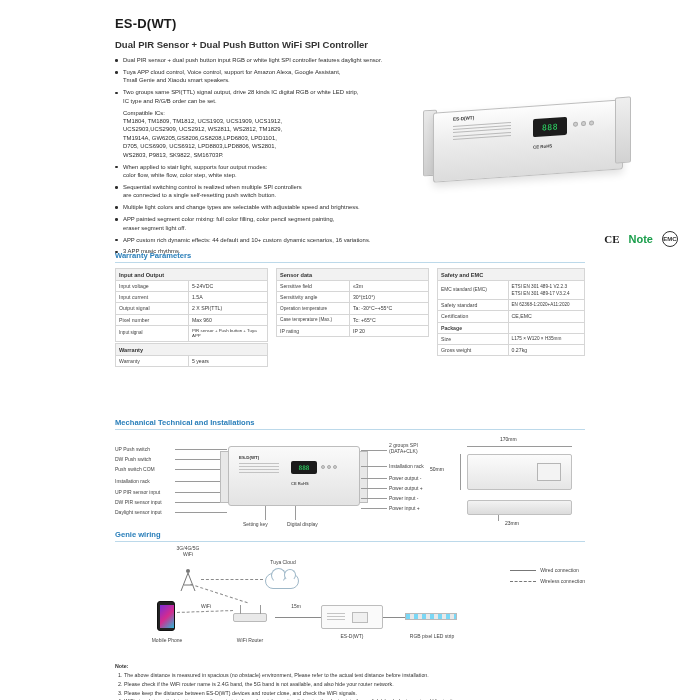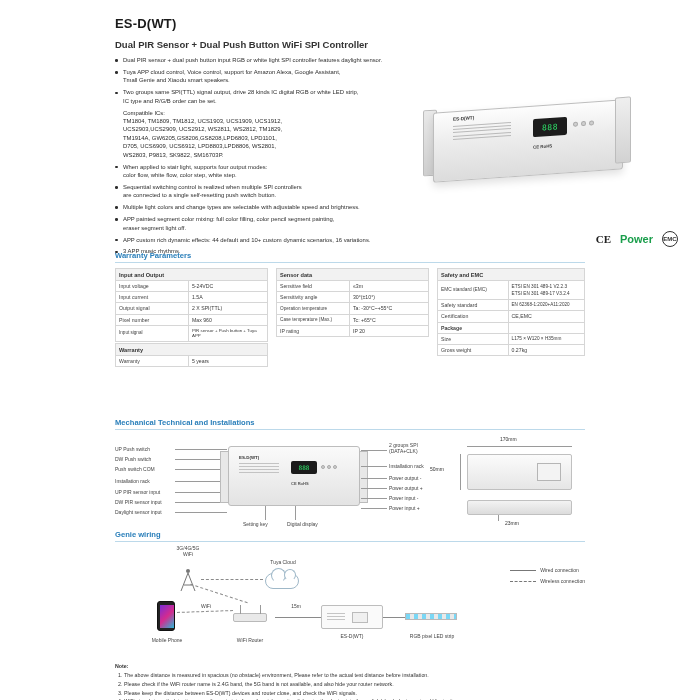--- a/index.html
+++ b/index.html
@@ -334,21 +334,21 @@
       <tr>
             <td class="k">Gross weight</td>
             <td>0.27kg</td>
           </tr>
     </tbody>
       </table>
   </div>
 
   <div class="certs">
     <span class="ce">CE</span>
-    <span class="rohs">Power</span>
+    <span class="rohs">Note</span>
     <span class="emc">EMC</span>
   </div>
 
   <div class="sect" style="top:418px;">Mechanical Technical and Installations</div>
   <div class="sect-rule" style="top:429px;"></div>
 
   <div class="mech">
 
     <div class="cal" style="left:0px;  top:14px;">UP Push switch</div>
     <div class="cal" style="left:0px;  top:24px;">DW Push switch</div>

